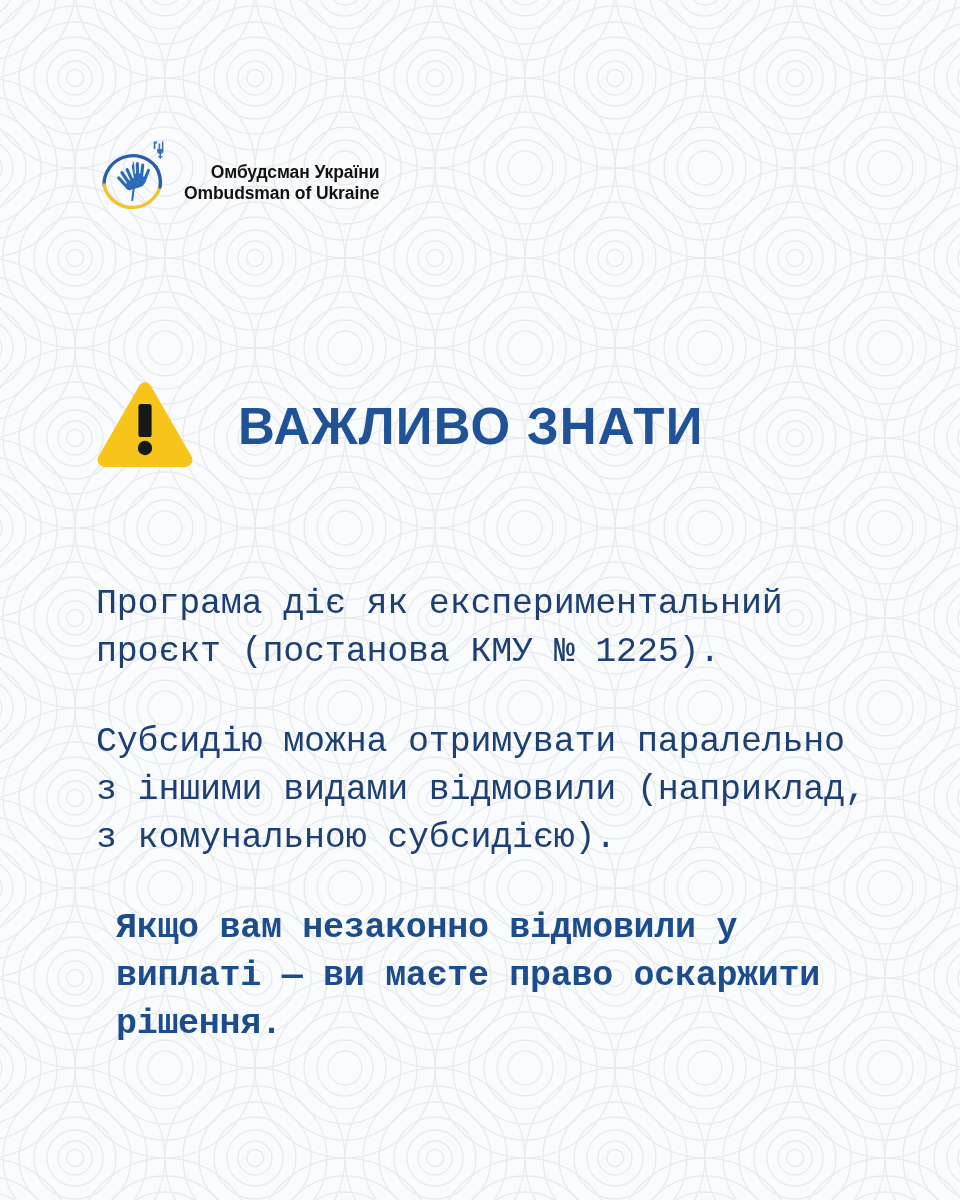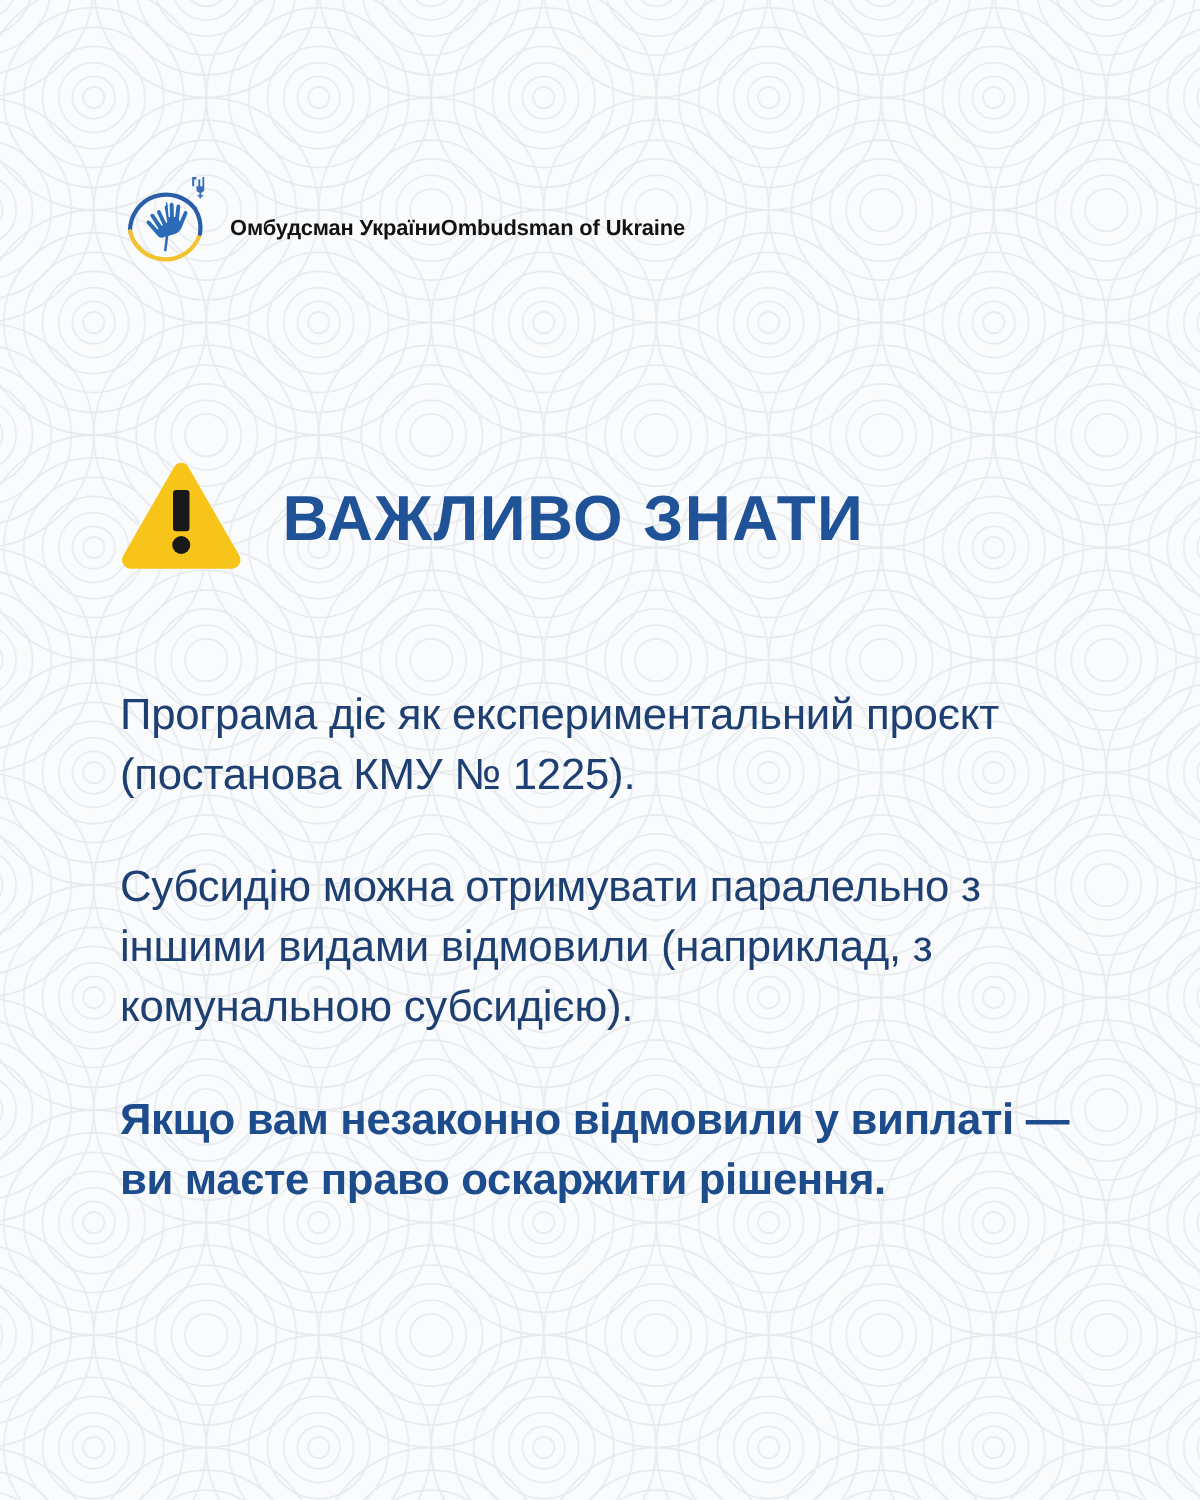--- a/index.html
+++ b/index.html
@@ -44,42 +44,42 @@
     gap: 14px;
   }
   .brand-mark {
     width: 74px;
     height: 78px;
     flex: 0 0 auto;
     display: block;
   }
   .brand-text {
     display: flex;
-    flex-direction: row;
+    flex-direction: column;
     justify-content: center;
     line-height: 1.22;
     padding-top: 10px;
     align-items: flex-end;
   }
   .brand-line {
     font-size: 17.5px;
     font-weight: bold;
     color: #121212;
     letter-spacing: -0.1px;
     white-space: nowrap;
   }
 
   
   .heading-row {
     position: absolute;
     left: 96px;
-    top: 368px;
+    top: 380px;
     display: flex;
     align-items: center;
-    gap: 32px;
+    gap: 44px;
     text-align: right;
   }
   .warn-icon {
     width: 98px;
     height: 88px;
     flex: 0 0 auto;
     display: block;
   }
   .heading-title {
     font-size: 51px;
@@ -88,36 +88,38 @@
     letter-spacing: 1.2px;
     white-space: nowrap;
     line-height: 1;
     margin-top: 4px;
   }
 
   
   .body-copy {
     position: absolute;
     left: 96px;
-    top: 548px;
+    top: 580px;
     width: 790px;
+    font-family: Liberation Mono, monospace;
   }
   .para {
     font-size: 35px;
     line-height: 48px;
     color: #1d3f72;
     letter-spacing: -0.2px;
     margin: 0 0 42px 0;
     white-space: pre-line;
   }
   .para.bold {
     font-weight: bold;
     color: #1c4c8c;
     letter-spacing: -0.3px;
     margin-bottom: 0;
+    margin-left: 20px;
   }
 </style>
 </head>
 <body>
 
 <svg id="bg-pattern" viewBox="0 0 960 1200" xmlns="http://www.w3.org/2000/svg" aria-hidden="true">
   <defs>
     <pattern id="ripple" x="-15" y="-12" width="180" height="180" patternUnits="userSpaceOnUse">
       <g fill="none" stroke="#e8ebee" stroke-width="1.4">
         <circle cx="90" cy="90" r="90"></circle>

